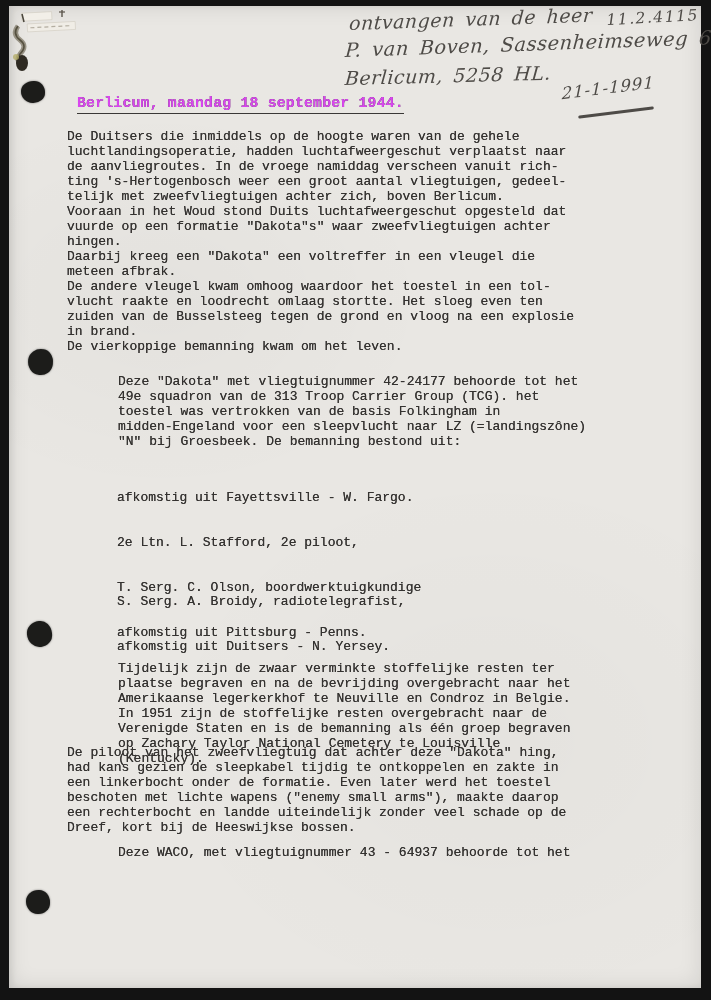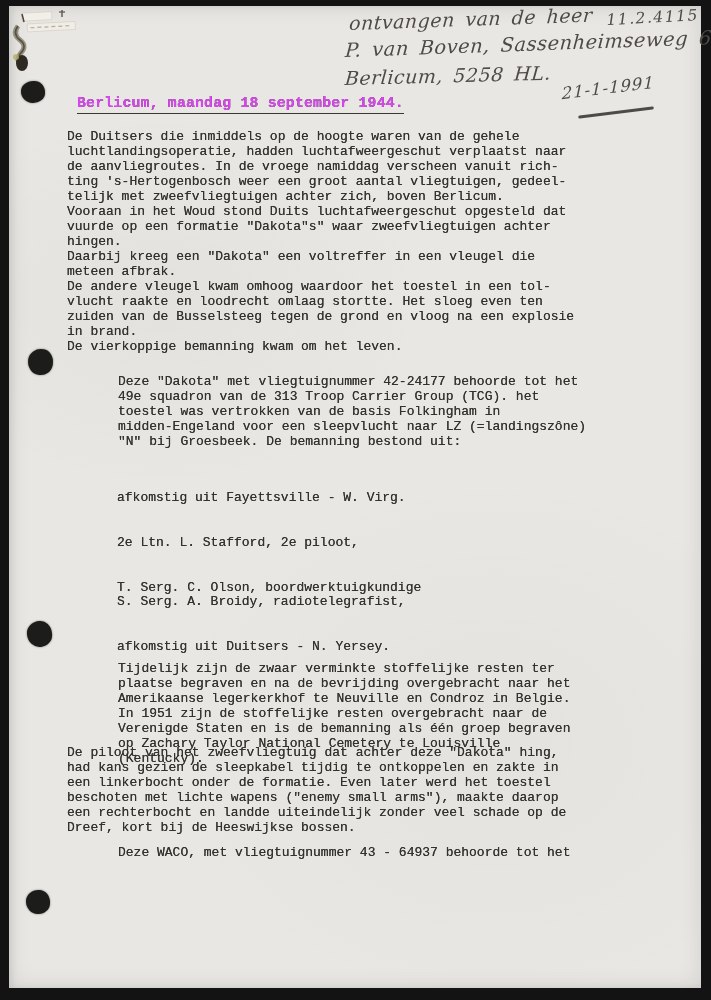--- a/index.html
+++ b/index.html
@@ -129,27 +129,28 @@
 in brand.
 De vierkoppige bemanning kwam om het leven.</pre>
 
   <pre class="type blk-dakota">Deze "Dakota" met vliegtuignummer 42-24177 behoorde tot het
 49e squadron van de 313 Troop Carrier Group (TCG). het
 toestel was vertrokken van de basis Folkingham in
 midden-Engeland voor een sleepvlucht naar LZ (=landingszône)
 "N" bij Groesbeek. De bemanning bestond uit:</pre>
 
   <div class="type crew-entry crew-0">
-    <span>afkomstig uit Fayettsville - W. Virg.</span>
+    <span>afkomstig uit Fayettsville - W. Fargo.</span>
   </div>
   <div class="type crew-entry crew-1">
     <span>2e Ltn. L. Stafford, 2e piloot,</span>
   </div>
   <div class="type crew-entry crew-2">
     <span>T. Serg. C. Olson, boordwerktuigkundige</span>
+    <span>afkomstig uit Pittsburg - Penns.</span>
   </div>
   <div class="type crew-entry crew-3">
     <span>S. Serg. A. Broidy, radiotelegrafist,</span>
     <span>afkomstig uit Duitsers - N. Yersey.</span>
   </div>
 
   <pre class="type blk-burial">Tijdelijk zijn de zwaar verminkte stoffelijke resten ter
 plaatse begraven en na de bevrijding overgebracht naar het
 Amerikaanse legerkerkhof te Neuville en Condroz in Belgie.
 In 1951 zijn de stoffelijke resten overgebracht naar de

